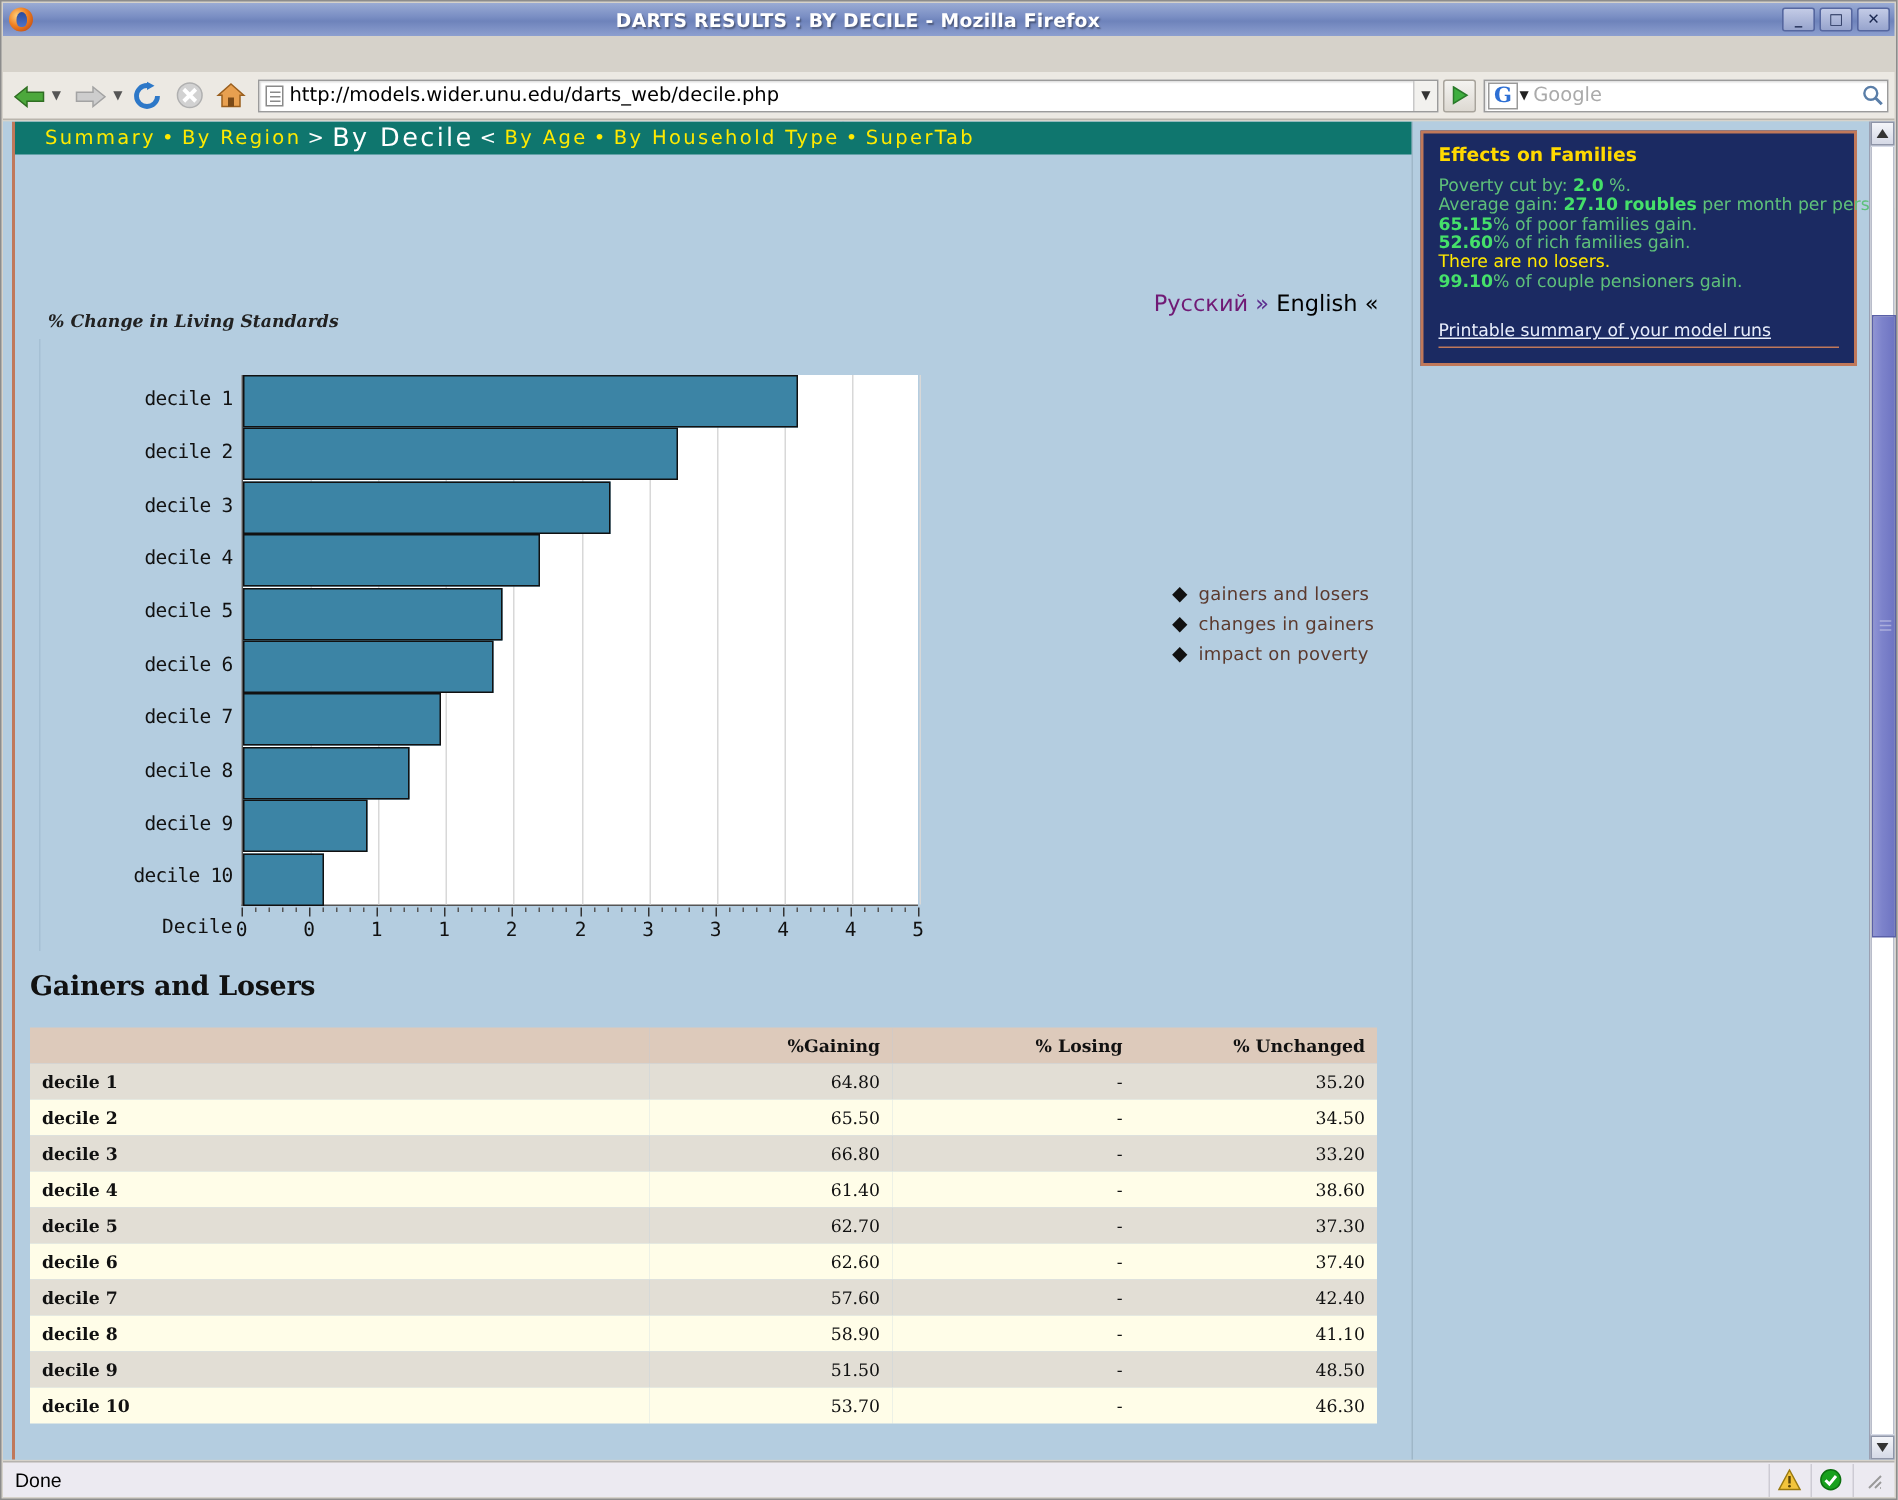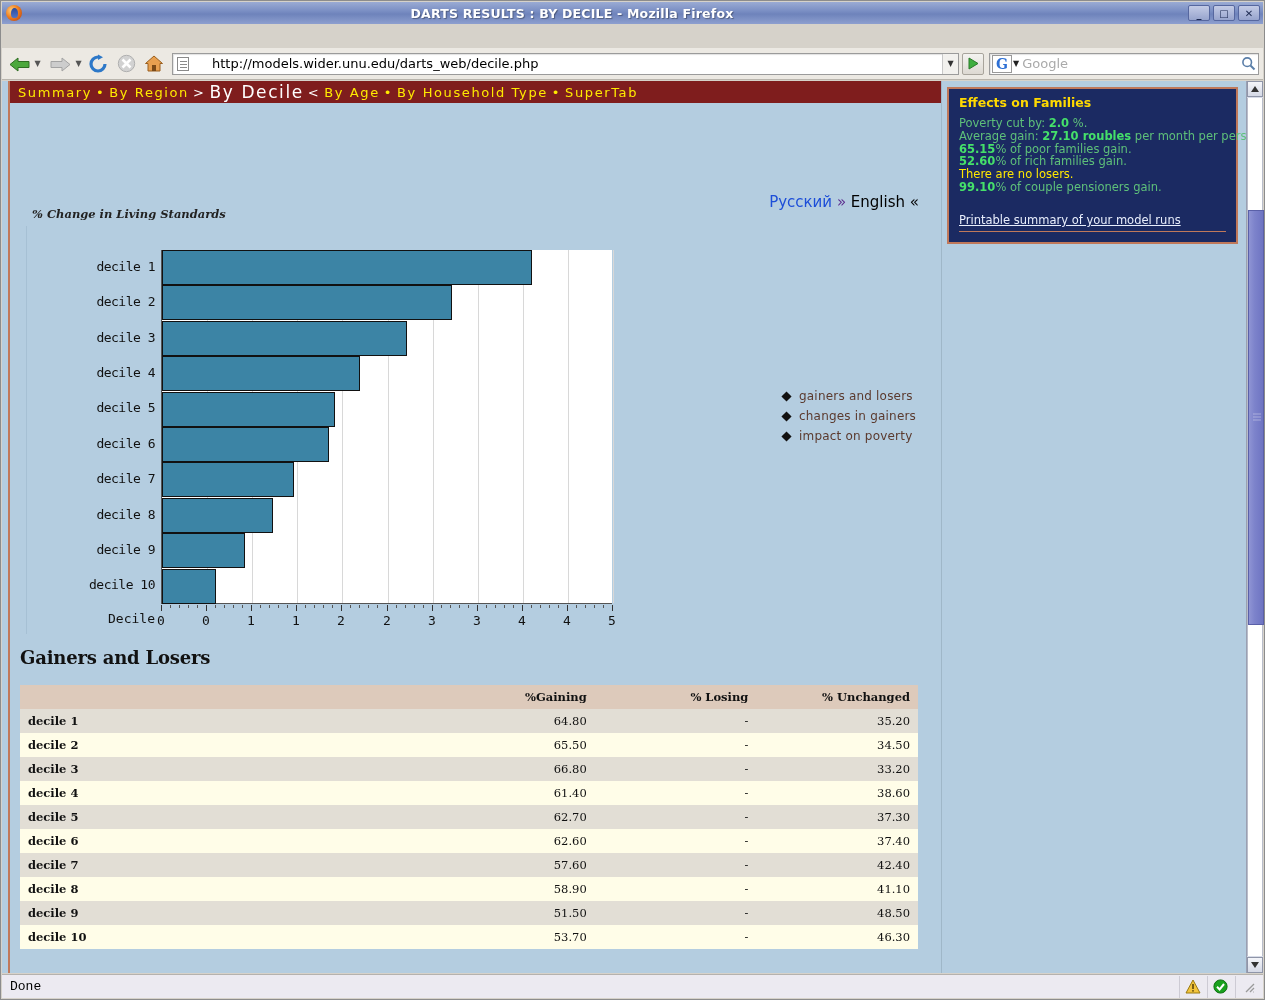--- a/index.html
+++ b/index.html
@@ -90,21 +90,20 @@
   }
   .tb-icon {
     width: 24px; height: 24px; margin: 0 2px;
     display: flex; align-items: center; justify-content: center;
   }
   #urlbar {
     flex: 1 1 auto; height: 22px; margin: 0 3px 0 4px;
     background: #fff; border: 1px solid #9b9b9b;
     display: flex; align-items: center;
     box-shadow: inset 1px 1px 1px rgba(0,0,0,.12);
-    gap: 19px;
   }
   #urlbar-favicon {
     width: 12px; height: 14px; margin: 0 4px 0 4px;
     background: #fff; border: 1px solid #8a8a8a; position: relative; flex:0 0 auto;
   }
   #urlbar-favicon::before {
     content:""; position:absolute; left:2px; top:3px; width:7px; height:1px; background:#8a8a8a;
     box-shadow: 0 3px 0 #8a8a8a, 0 6px 0 #8a8a8a;
   }
   #url-text { font-size: 13px; color:#000; white-space: nowrap; font-family: "DejaVu Sans", sans-serif; }
@@ -151,37 +150,37 @@
   #watermark { position:absolute; left:0; top:0; width:1246px; height:898px; pointer-events:none; }
 
   
   #content-col {
     position: absolute; left: 6px; top: 0; width: 934px; height: 898px;
     background: #b4cde0;
     border-left: 2px solid #c0785a;
     border-right: 1px solid #9fb7c8;
   }
   #topnav {
-    height: 22px; background: #7f1d1d;
-    display:flex; align-items:center; padding-left: 8px;
+    height: 22px; background: #0f766e;
+    display:flex; align-items:center; padding-left: 20px;
     white-space: nowrap;
   }
   .topnav-link {
     color: #ffea00; font-size: 13px; letter-spacing: 1.6px;
     font-family: "DejaVu Sans", sans-serif;
   }
   .topnav-current { color: #ffffff; font-size: 17px; letter-spacing: 1.6px; }
   .topnav-sep { color: #ffea00; font-size: 13px; padding: 0 4px; letter-spacing:1.6px; }
   .topnav-sep.white { color:#ffffff; }
 
   #lang-row {
     position:absolute; right: 22px; top: 112px;
     font-size: 15px; font-family: "DejaVu Sans", sans-serif;
   }
-  #lang-ru { color: #1d4ed8; text-align: center; }
+  #lang-ru { color: #701a75; text-align: center; }
   #lang-sep { color: #5b2d8e; }
   #lang-en { color: #000; }
   #lang-en-mark { color: #000; }
 
   #chart-caption {
     position:absolute; left: 22px; top: 126px;
     font-size: 11.5px; font-style: italic; font-weight: bold;
     color: #222; font-family: "DejaVu Serif", serif;
   }
 
@@ -340,21 +339,21 @@
 
   
   #statusbar {
     position:absolute; left:1px; right:1px; bottom:1px; height: 24px;
     background: #eceaf1;
     border-top: 1px solid #b5b2ae;
     display:flex; align-items:center;
   }
   #status-text {
     font-size: 13px; color:#000; padding-left: 8px;
-    font-family:Liberation Mono, monospace;
+    font-family:Liberation Sans, sans-serif;
   }
   #status-icons { margin-left:auto; display:flex; align-items:center; }
   .status-icon-box {
     width: 26px; height: 22px; margin-right: 2px;
     display:flex; align-items:center; justify-content:center;
     border-left: 1px solid #cdcbd4;
   }
 </style>
 </head>
 <body>

